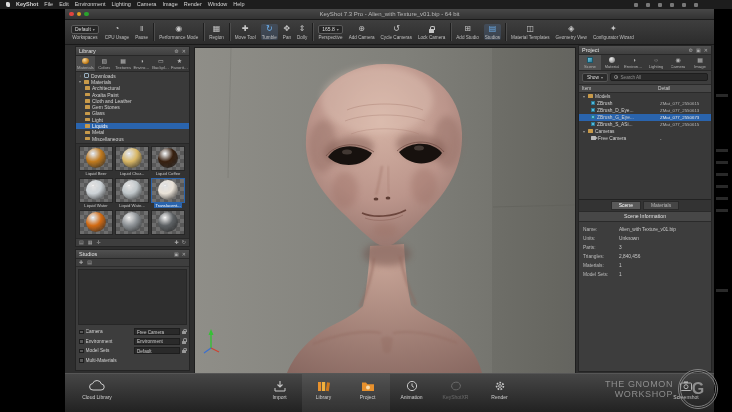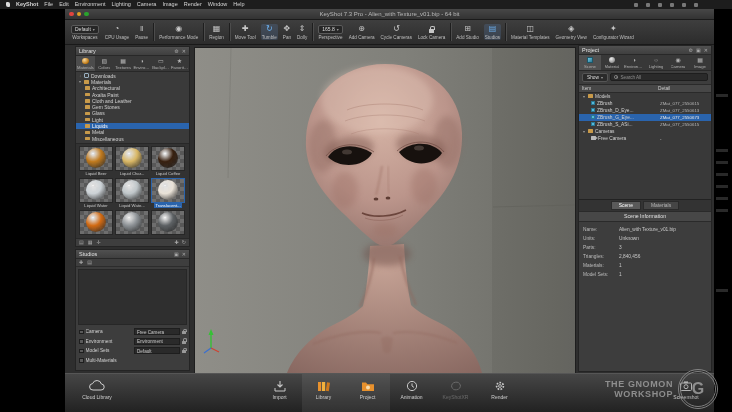--- a/index.html
+++ b/index.html
@@ -120,21 +120,21 @@
 .ditem{display:flex;flex-direction:column;align-items:center;gap:2px;width:44px;padding-top:6px;height:39px}
 .ditem .dlabel{font-size:5px;color:#cfcfcf;white-space:nowrap}
 .dcenter{position:absolute;left:50%;transform:translateX(-50%);top:0;display:flex}
 .dleft{position:absolute;left:10px;top:0}
 .dright{position:absolute;right:6px;top:0}
 .ditem.active{background:rgba(255,255,255,.07)}
 .ditem.disabled{opacity:.35}
 
 
 .wm{position:absolute;right:14px;bottom:3px;display:flex;align-items:center;gap:5px;opacity:.85;z-index:70;pointer-events:none}
-.wm .wtxt{color:#9d9d9d;font-size:9px;font-weight:bold;letter-spacing:.6px;line-height:1.15;text-align:right}
+.wm .wtxt{color:#9d9d9d;font-size:9px;font-weight:normal;letter-spacing:.6px;line-height:1.15;text-align:right}
 .wm .circ{width:40px;height:40px;border:3px double #8f8f8f;border-radius:50%;display:flex;align-items:center;justify-content:center;color:#9d9d9d;font-size:16px;font-weight:bold;background:rgba(30,30,30,.15)}
 
 
 .sliver{position:absolute;left:714px;top:9px;width:18px;height:403px;background:#000;z-index:5}
 .sliver i{position:absolute;left:2px;width:12px;height:3px;background:#4a4a4a;opacity:.55;display:block}
 </style>
 </head>
 <body>
 
 <div class="desktop">

